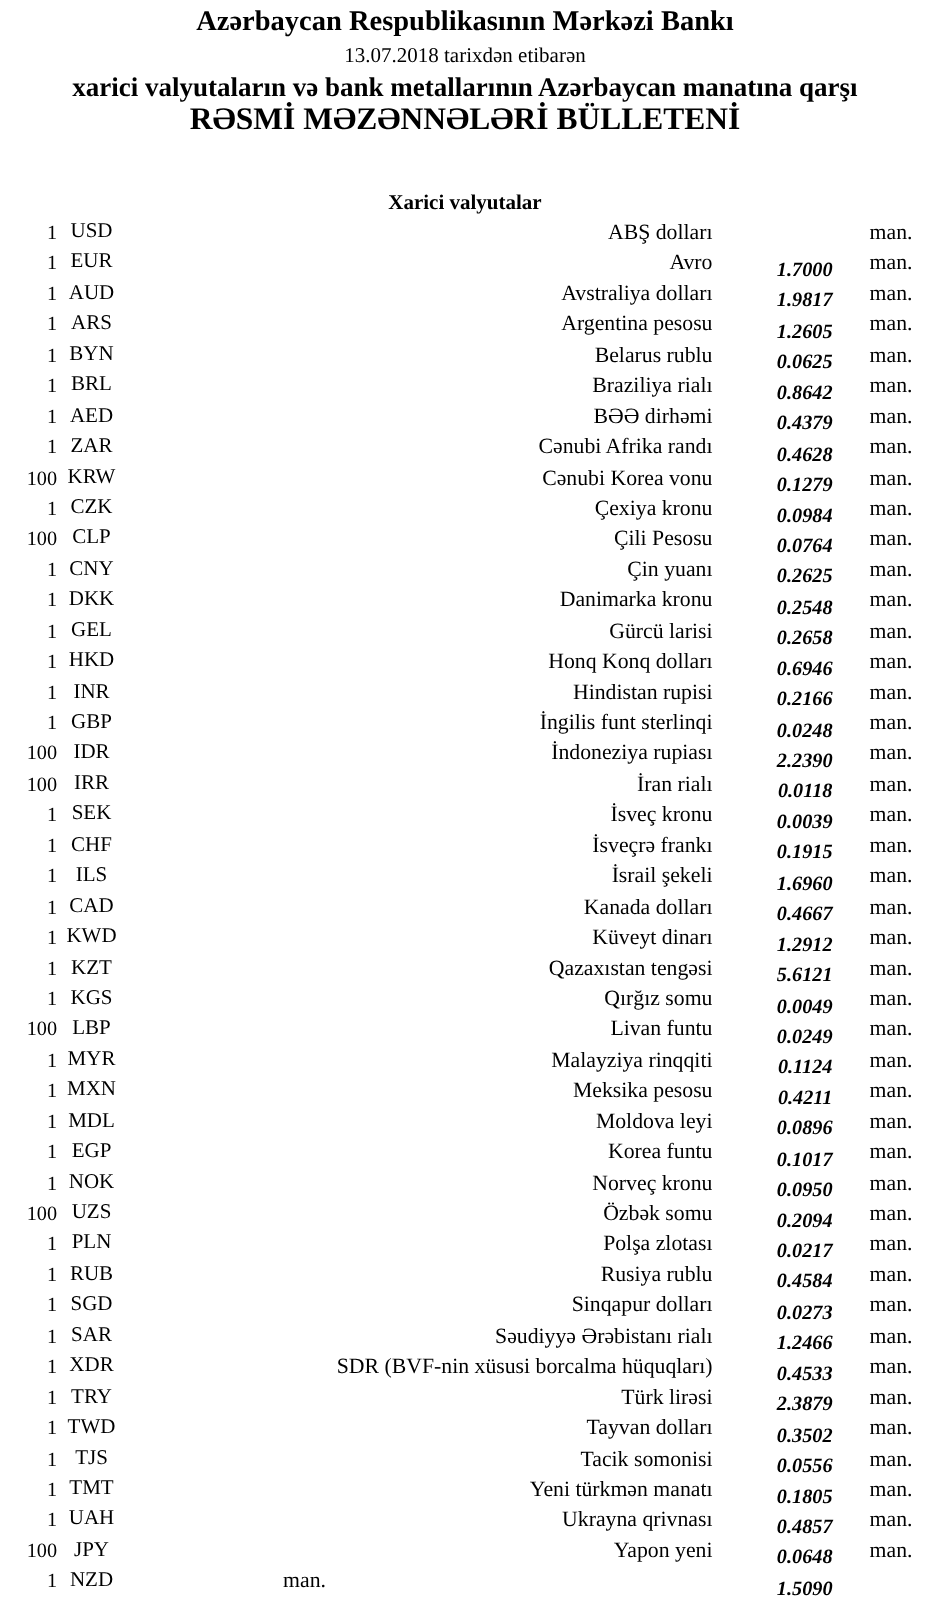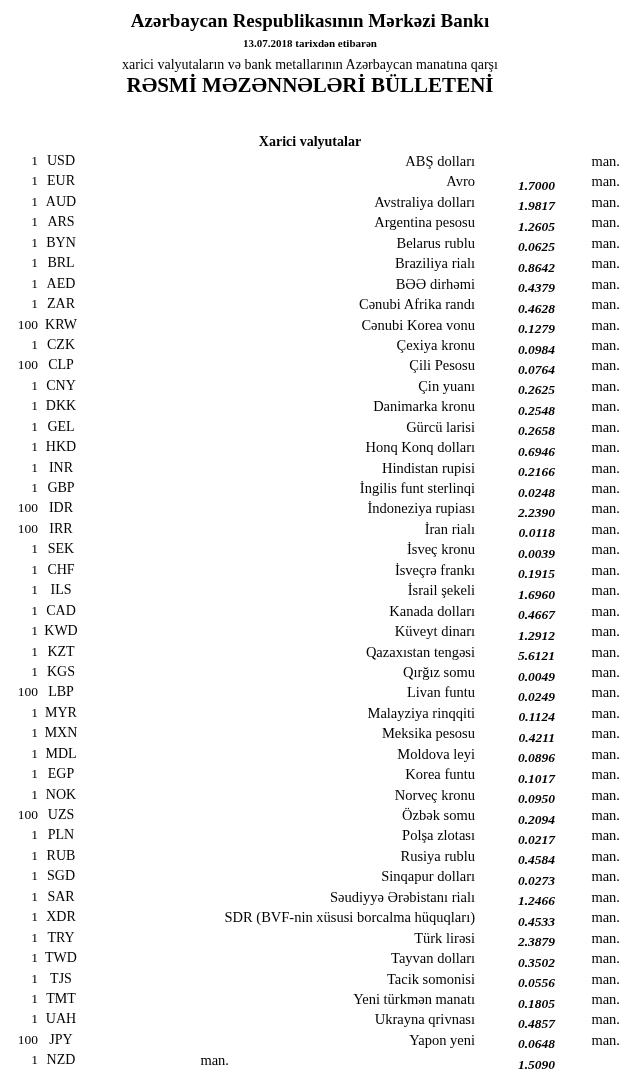--- a/index.html
+++ b/index.html
@@ -5,42 +5,42 @@
   html, body { margin: 0; padding: 0; background: #ffffff; }
   .page {
     width: 620px;
     height: 1073px;
     background: #ffffff;
     color: #000000;
     font-family: "Liberation Serif", serif;
     overflow: hidden;
     box-sizing: border-box;
   }
-  .header { text-align: center; padding-top: 8px; }
+  .header { text-align: center; padding-top: 2px; }
   .bank-name   { font-size: 19px;  font-weight: bold; line-height: 25px; }
-  .date-line   { font-size: 11px; font-weight: bold; line-height: 21px; }
-  .subtitle    { font-size: 14px; font-weight: normal; line-height: 21px; }
+  .date-line   { font-size: 14px; font-weight: normal; line-height: 21px; }
+  .subtitle    { font-size: 18px; font-weight: bold; line-height: 21px; }
   .bulletin-title { font-size: 21px; font-weight: bold; line-height: 21px; }
   .section-title {
     text-align: center;
     font-size: 14px;
     font-weight: bold;
     line-height: 18px;
     margin-top: 37px;
   }
   .table { margin-top: 0; }
   .row { display: flex; height: 20.45px; line-height: 20.45px; }
   .qty  { width: 38px;  text-align: right;  font-size: 13.5px; }
   .code { width: 46px;  text-align: center; font-size: 14px; }
   .name { flex: 1; text-align: right; padding-left: 2px; font-size: 14.5px;
           white-space: nowrap; overflow: hidden; }
   .rate { width: 80px; text-align: right; font-weight: bold; font-style: italic;
           font-size: 13.5px; margin-top: 25px; }
   .unit { width: 65px; box-sizing: border-box; padding-left: 13px;
-          text-align: right; font-size: 14.5px; }
+          text-align: center; font-size: 14.5px; }
 </style>
 </head>
 <body>
 
 <div class="page">
   <div class="header">
     <div class="bank-name">Azərbaycan Respublikasının Mərkəzi Bankı</div>
     <div class="date-line">13.07.2018 tarixdən etibarən</div>
     <div class="subtitle">xarici valyutaların və bank metallarının Azərbaycan manatına qarşı</div>
     <div class="bulletin-title">RƏSMİ MƏZƏNNƏLƏRİ BÜLLETENİ</div>

